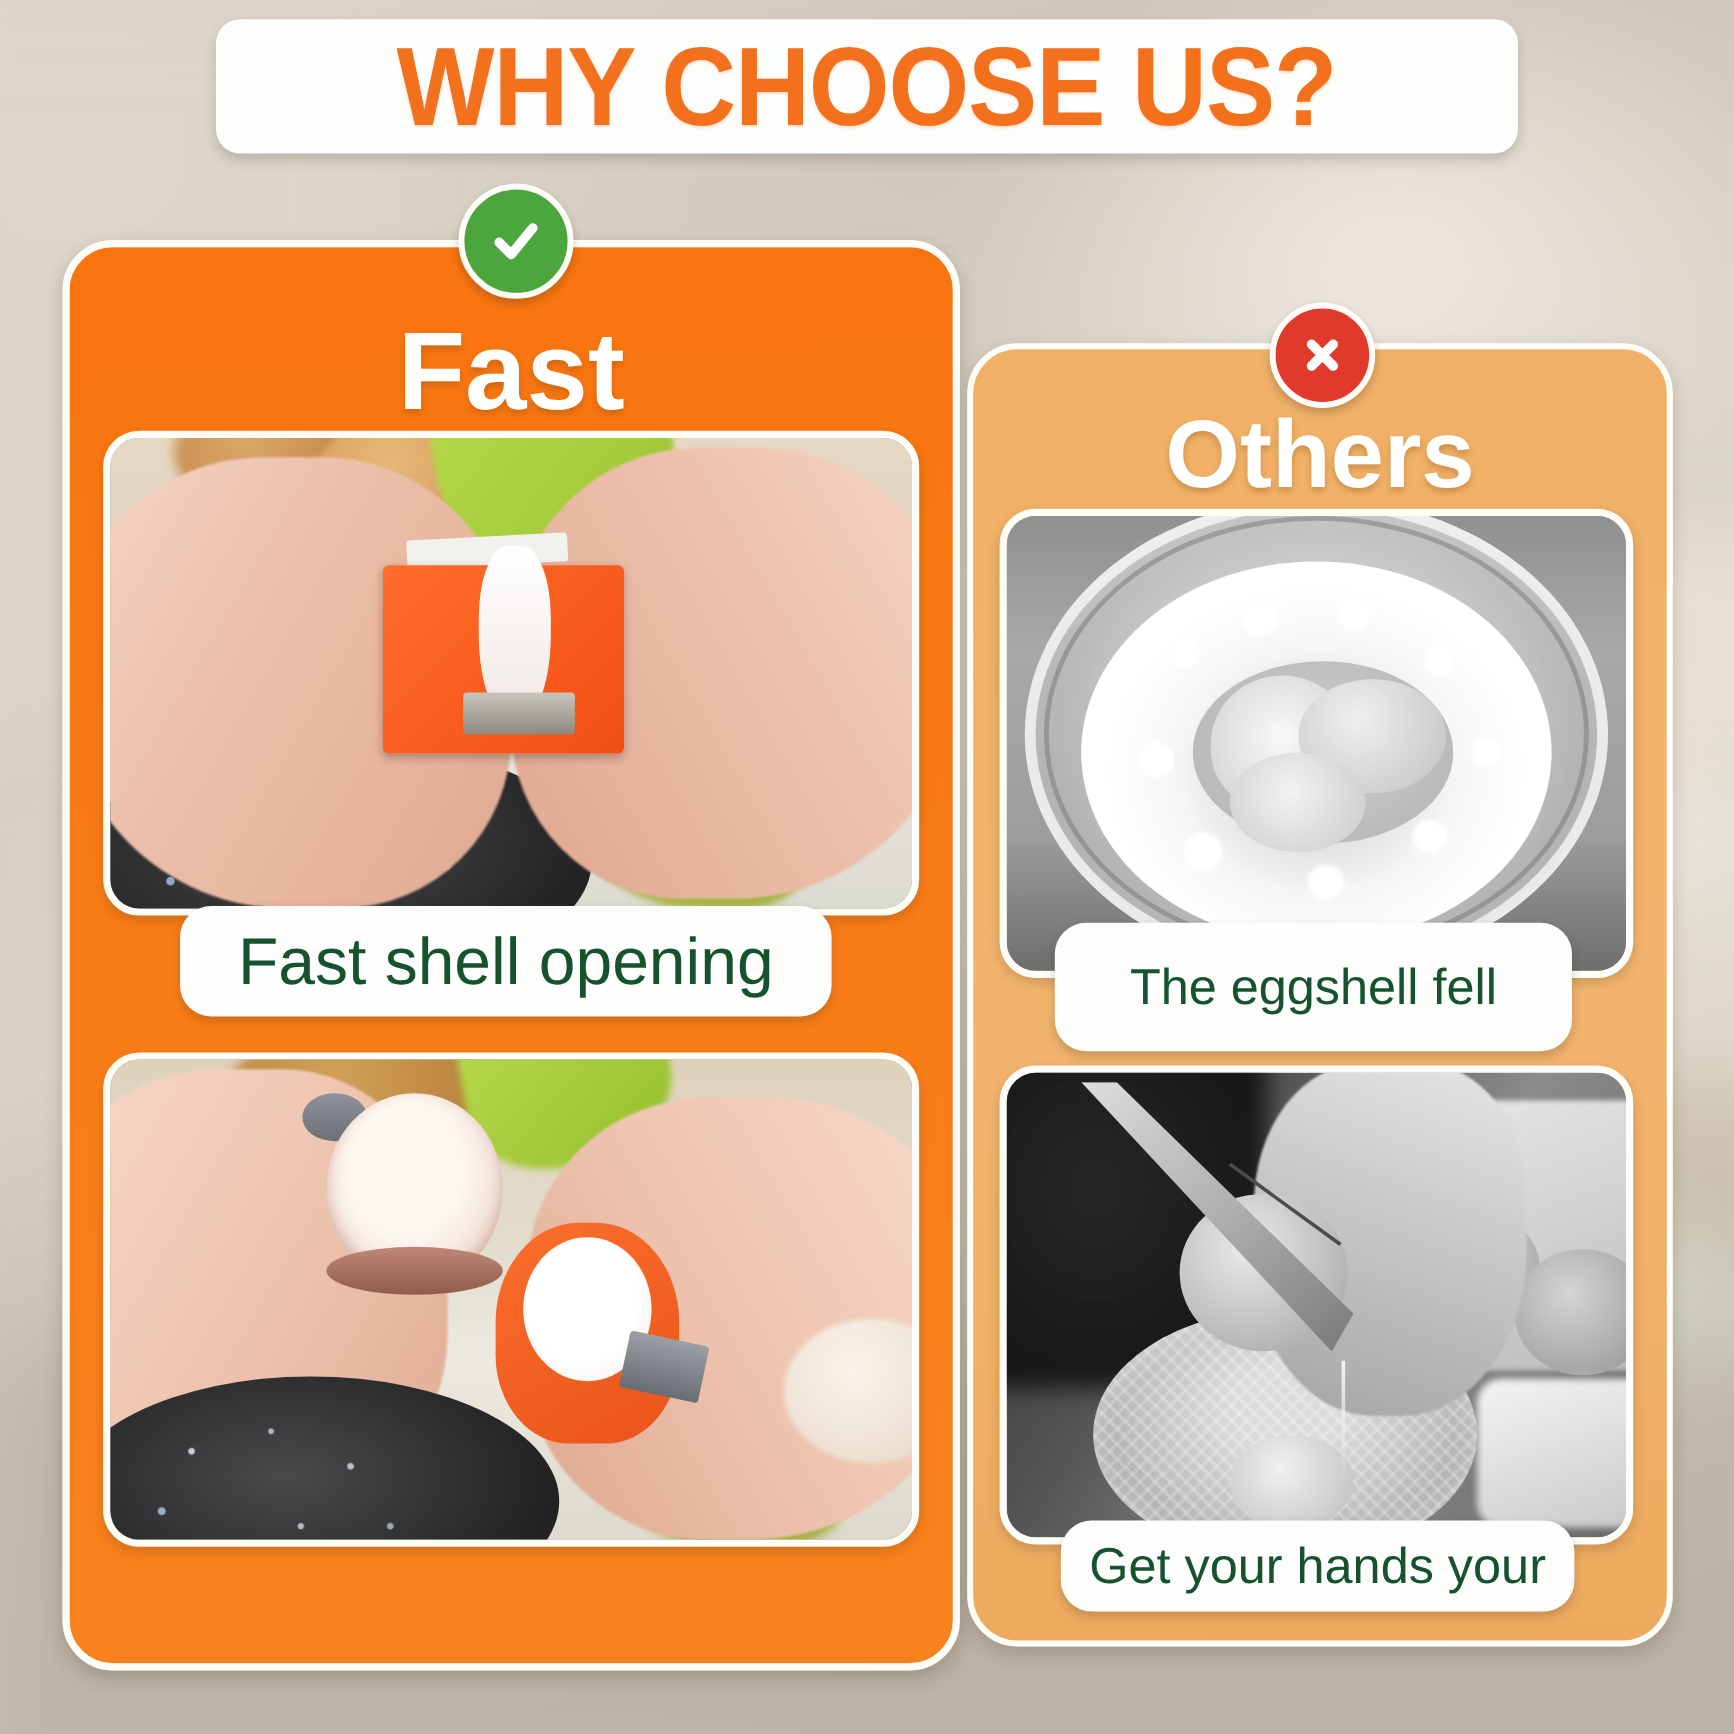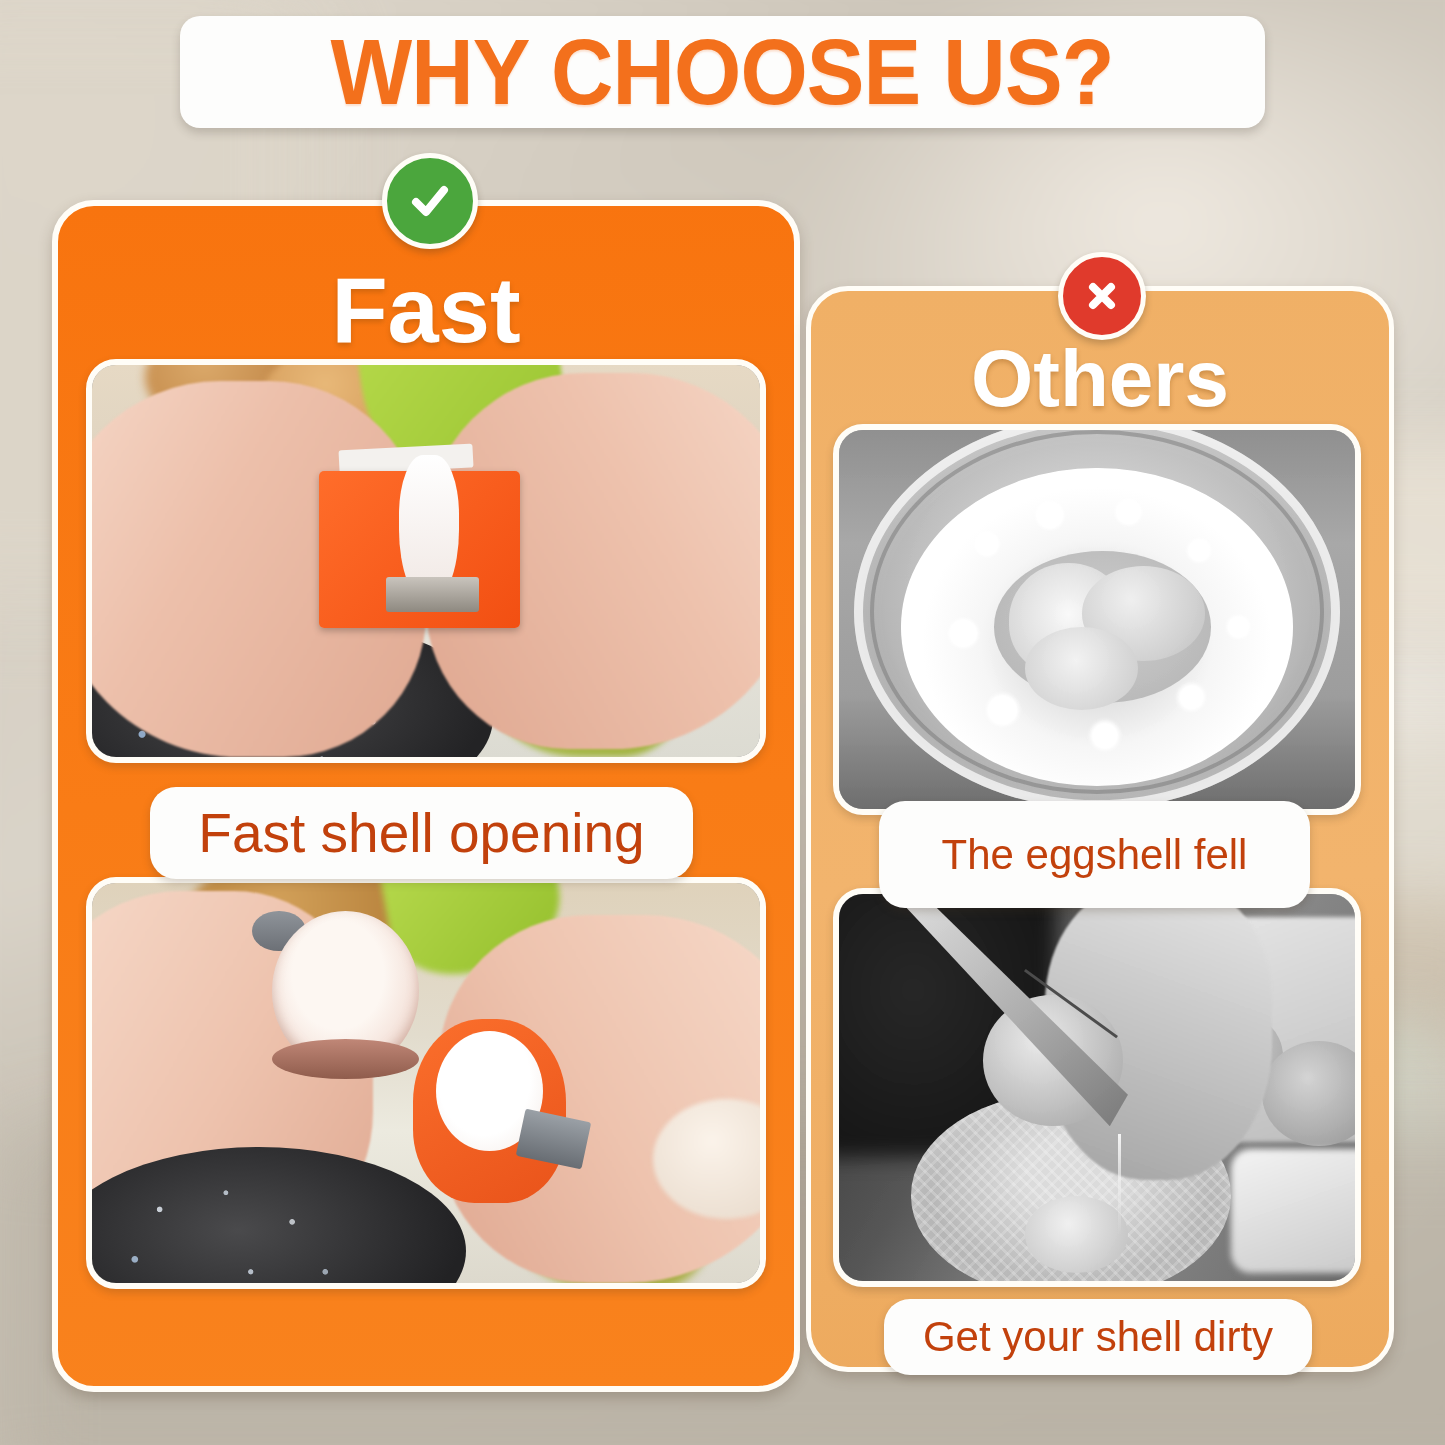--- a/index.html
+++ b/index.html
@@ -261,24 +261,23 @@
       opacity:.7;}
   .p4-yolk{position:absolute;left:36%;top:78%;width:20%;height:20%;border-radius:50%;
       background:radial-gradient(circle at 42% 36%,#eaeaea,#b9b9b9);}
   .p4-drip{position:absolute;left:54%;top:62%;width:3px;height:26%;
       background:linear-gradient(180deg,rgba(245,245,245,.9),rgba(200,200,200,.2));}
 
   
   .caption{
     position:absolute;background:#fdfdfc;border-radius:26px;
     display:flex;align-items:center;justify-content:center;
-    color:#c2410c;font-weight:normal;text-align:center;
+    color:#14532d;font-weight:normal;text-align:center;
     box-shadow:0 4px 8px rgba(70,50,30,.22);
     z-index:5;
-    margin-top:32px;
   }
   .cap1{left:150px;top:755px;width:543px;height:92px;font-size:55px;}
   .cap2{left:172px;top:1272px;width:520px;height:92px;font-size:55px;}
   .cap3{left:879px;top:769px;width:431px;height:107px;font-size:42px;line-height:1.12;text-align:right;}
   .cap4{left:884px;top:1267px;width:428px;height:76px;font-size:42px;}
 </style>
 </head>
 <body>
 
 <div class="stage">
@@ -391,15 +390,15 @@
       <div class="p4-bowlTex"></div>
       <div class="p4-yolk"></div>
       <div class="p4-hand"></div>
       <div class="p4-egg"></div>
       <div class="p4-knife"></div>
       <div class="p4-crack"></div>
       <div class="p4-drip"></div>
     </div>
   </div>
 
-  <div class="caption cap4">Get your shell dirty</div>
+  <div class="caption cap4">Get your hands your</div>
 
 </div>
 
 </body></html>

